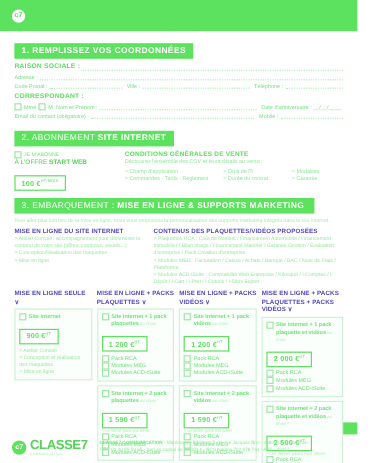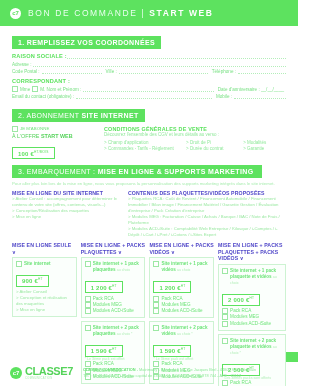--- a/index.html
+++ b/index.html
@@ -70,41 +70,38 @@
     border:.8px solid #cdf3d2;background:#fbfffc;
     padding:3px;box-sizing:border-box;
   }
   .optitem{font-size:4.6px;color:#6fe47a;line-height:1.35;display:flex;align-items:flex-start;}
   .optitem b{font-weight:bold;}
   .note{font-size:3.6px;color:#b4eeba;}
 
   
   .footer{
     position:absolute;left:0;bottom:0;width:100%;
-    display:flex;align-items:center;padding:5px 10px 6px;box-sizing:border-box;
+    display:flex;padding:5px 10px 6px;box-sizing:border-box;
   }
   .flogo{display:flex;align-items:center;flex:none;margin-right:10px;}
   .fdot{width:12px;height:12px;border-radius:50%;background:#5de25f;color:#fff;
         font-size:6px;line-height:12px;text-align:center;font-weight:bold;margin-right:3px;}
   .fname{font-size:11px;font-weight:bold;color:#55d35a;letter-spacing:-.4px;line-height:1;}
   .ftag{font-size:2.6px;color:#a9ecb0;letter-spacing:.4px;}
   .finfo{font-size:3.9px;color:#8fe89a;line-height:1.5;}
   .finfo b{color:#6fe47a;}
   .greenblock{position:absolute;right:0;top:0;width:12px;height:10px;background:#5de25f;}
 </style>
 </head>
 <body>
 
 <div class="page">
 
   <div class="topbar">
     <div class="logo-dot">c7</div>
-    <div class="topbar-title">
-      <span>BON DE COMMANDE | </span><b>START WEB</b>
-    </div>
   </div>
 
   <div style="height:5px"></div>
   <div class="body-pad">
     <div class="sec">1. REMPLISSEZ VOS COORDONNÉES</div>
   </div>
 
   <div class="body-pad" style="margin-top:4px">
     <div class="fld">
       <span class="lbl">RAISON SOCIALE :</span>

